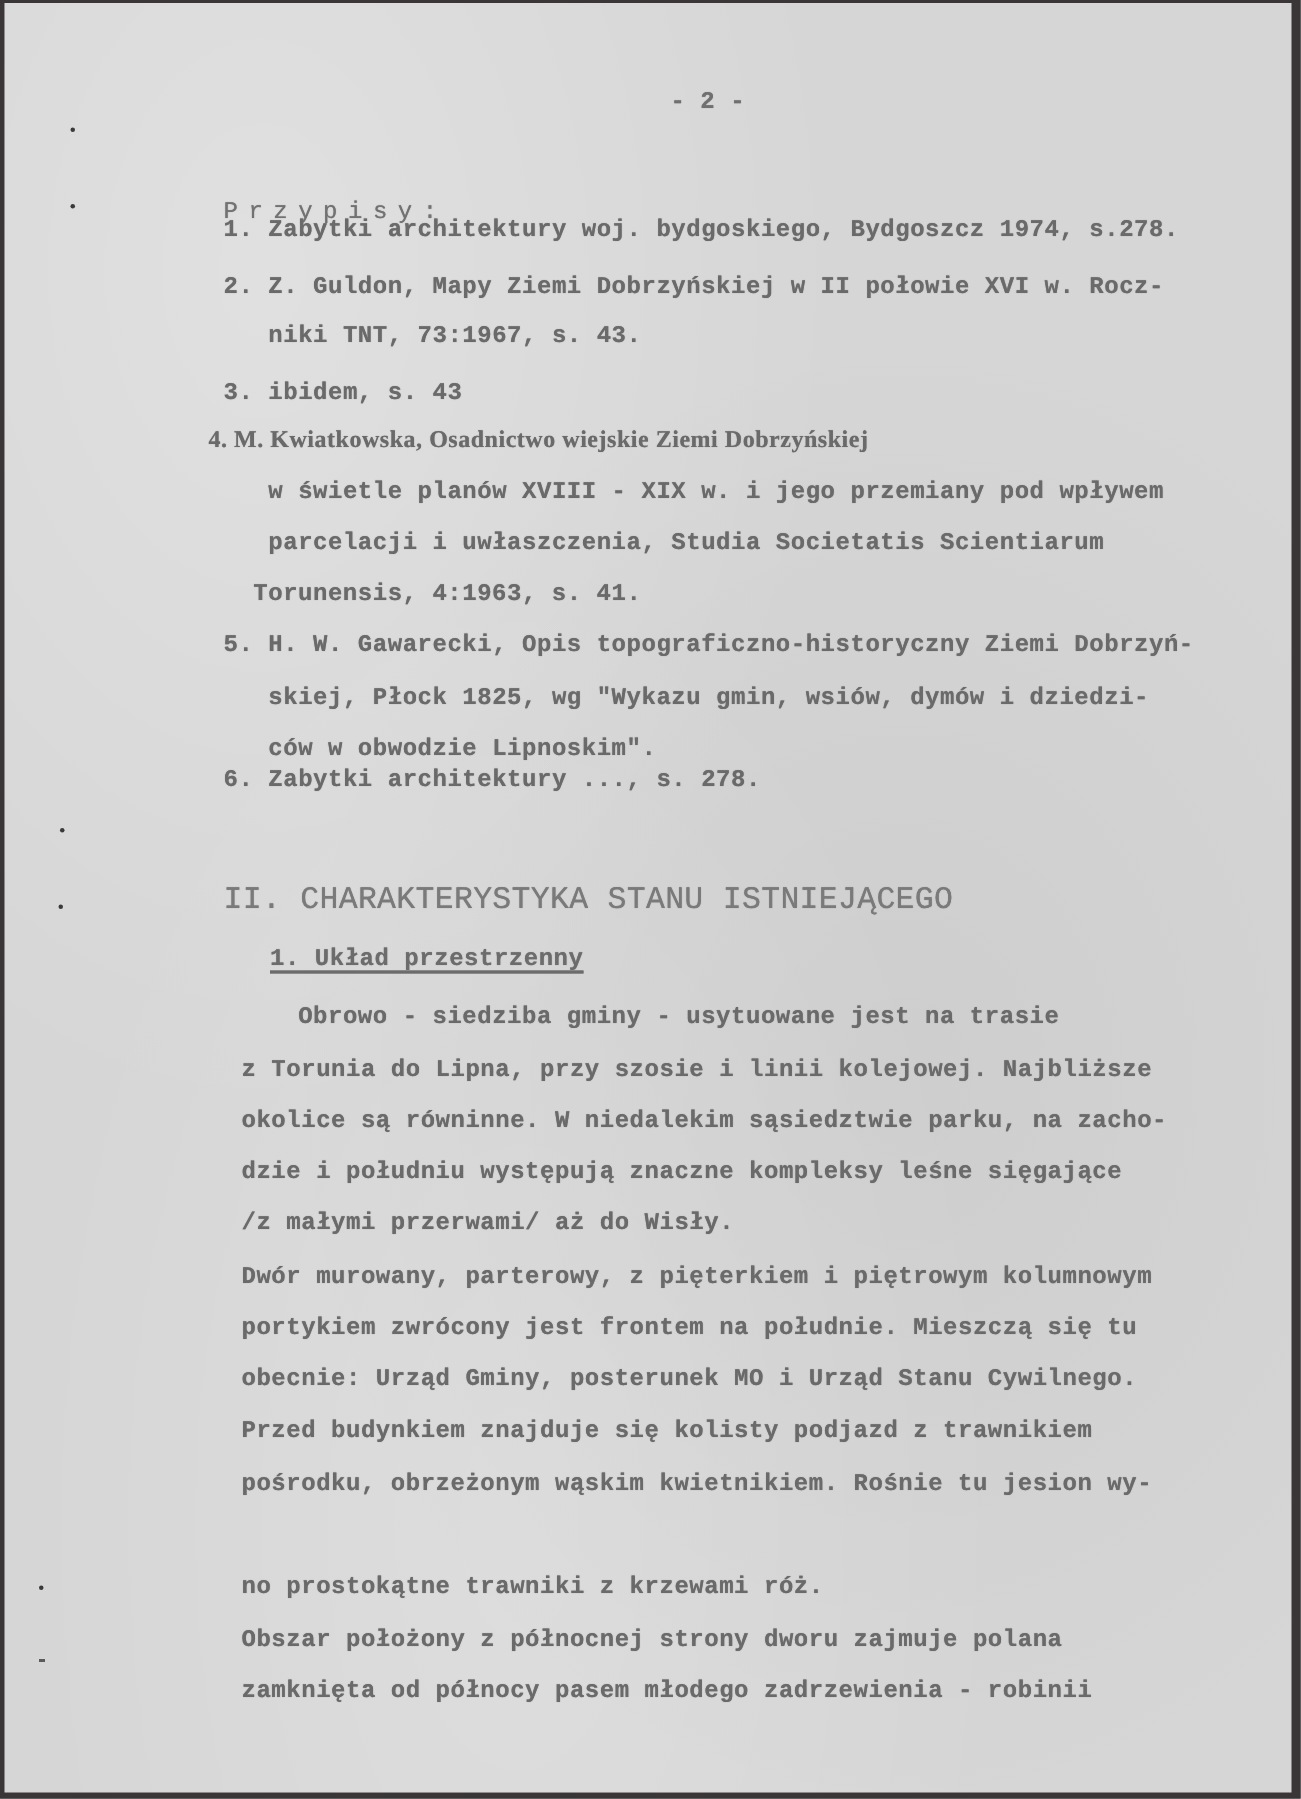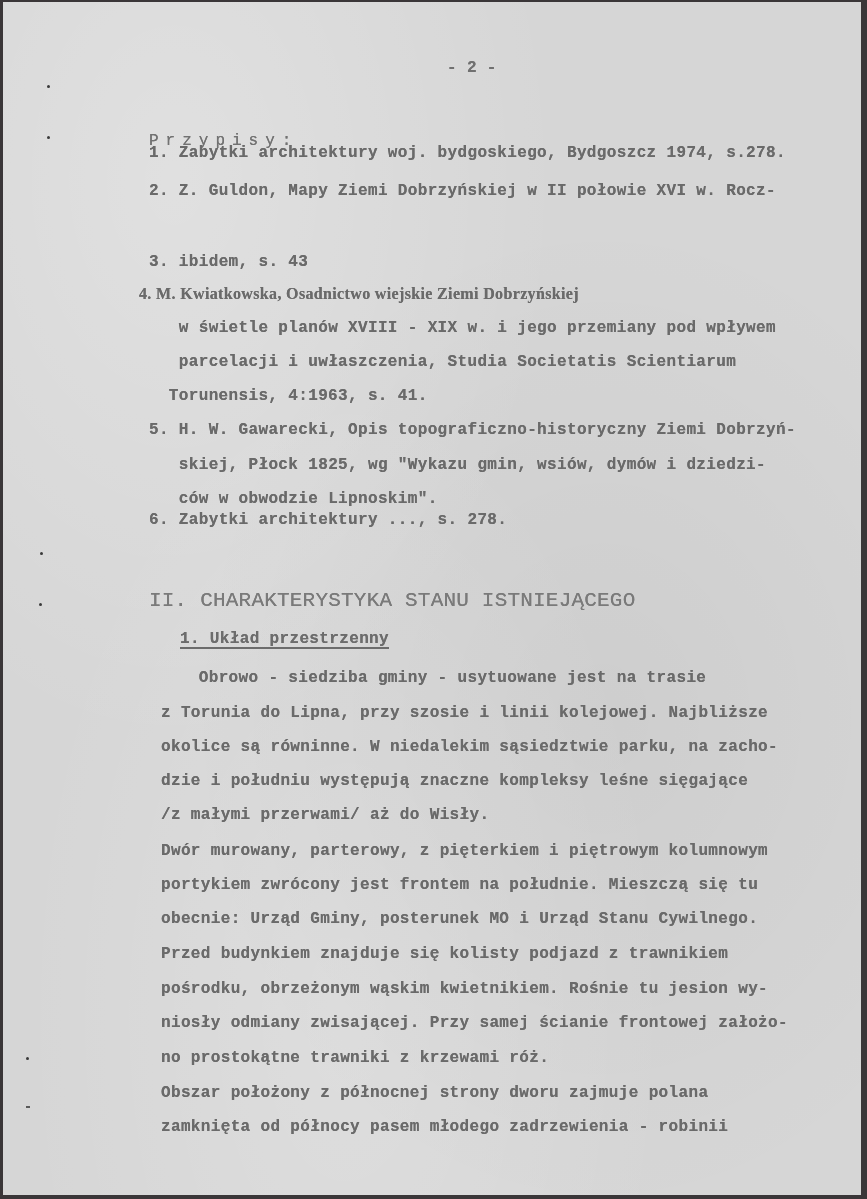--- a/index.html
+++ b/index.html
@@ -91,20 +91,21 @@
   <div class="margin-mark" style="left:23px; top:1055px;"></div>
   <div class="margin-mark dash" style="left:23px; top:1104px;"></div>
 
   <div class="typed page-number">- 2 -</div>
 
   <div class="typed footnotes-heading">Przypisy:</div>
 
   <div class="typed fn-line" style="left:146px; top:141px;">1. Zabytki architektury woj. bydgoskiego, Bydgoszcz 1974, s.278.</div>
 
   <div class="typed fn-line" style="left:146px; top:179px;">2. Z. Guldon, Mapy Ziemi Dobrzyńskiej w II połowie XVI w. Rocz-</div>
+  <div class="typed fn-line" style="left:146px; top:212px;">   niki TNT, 73:1967, s. 43.</div>
 
   <div class="typed fn-line" style="left:146px; top:250px;">3. ibidem, s. 43</div>
 
   <div class="typed fn-line" style="left:136px; top:282px;font-family:Liberation Serif, serif;">4. M. Kwiatkowska, Osadnictwo wiejskie Ziemi Dobrzyńskiej</div>
   <div class="typed fn-line" style="left:146px; top:316px;">   w świetle planów XVIII - XIX w. i jego przemiany pod wpływem</div>
   <div class="typed fn-line" style="left:146px; top:350px;">   parcelacji i uwłaszczenia, Studia Societatis Scientiarum</div>
   <div class="typed fn-line" style="left:136px; top:384px;">   Torunensis, 4:1963, s. 41.</div>
 
   <div class="typed fn-line" style="left:146px; top:418px;">5. H. W. Gawarecki, Opis topograficzno-historyczny Ziemi Dobrzyń-</div>
   <div class="typed fn-line" style="left:146px; top:453px;">   skiej, Płock 1825, wg "Wykazu gmin, wsiów, dymów i dziedzi-</div>
@@ -118,18 +119,17 @@
   <div class="typed body-line" style="left:146px; top:666px;text-align:center;">     Obrowo - siedziba gminy - usytuowane jest na trasie</div>
   <div class="typed body-line" style="left:158px; top:735px;">okolice są równinne. W niedalekim sąsiedztwie parku, na zacho-</div>
   <div class="typed body-line" style="left:158px; top:701px;">z Torunia do Lipna, przy szosie i linii kolejowej. Najbliższe</div>
   <div class="typed body-line" style="left:158px; top:769px;">dzie i południu występują znaczne kompleksy leśne sięgające</div>
   <div class="typed body-line" style="left:158px; top:803px;">/z małymi przerwami/ aż do Wisły.</div>
   <div class="typed body-line" style="left:158px; top:839px;">Dwór murowany, parterowy, z pięterkiem i piętrowym kolumnowym</div>
   <div class="typed body-line" style="left:158px; top:873px;">portykiem zwrócony jest frontem na południe. Mieszczą się tu</div>
   <div class="typed body-line" style="left:158px; top:907px;">obecnie: Urząd Gminy, posterunek MO i Urząd Stanu Cywilnego.</div>
   <div class="typed body-line" style="left:158px; top:942px;">Przed budynkiem znajduje się kolisty podjazd z trawnikiem</div>
   <div class="typed body-line" style="left:158px; top:977px;text-align:right;">pośrodku, obrzeżonym wąskim kwietnikiem. Rośnie tu jesion wy-</div>
-  <div class="typed body-line" style="left:158px; top:1011px;">niosły odmiany zwisającej. Przy samej ścianie frontowej założo-</div>
   <div class="typed body-line" style="left:158px; top:1081px;">Obszar położony z północnej strony dworu zajmuje polana</div>
   <div class="typed body-line" style="left:158px; top:1046px;">no prostokątne trawniki z krzewami róż.</div>
   <div class="typed body-line" style="left:158px; top:1115px;">zamknięta od północy pasem młodego zadrzewienia - robinii</div>
 
 </div>
 
 </body></html>

